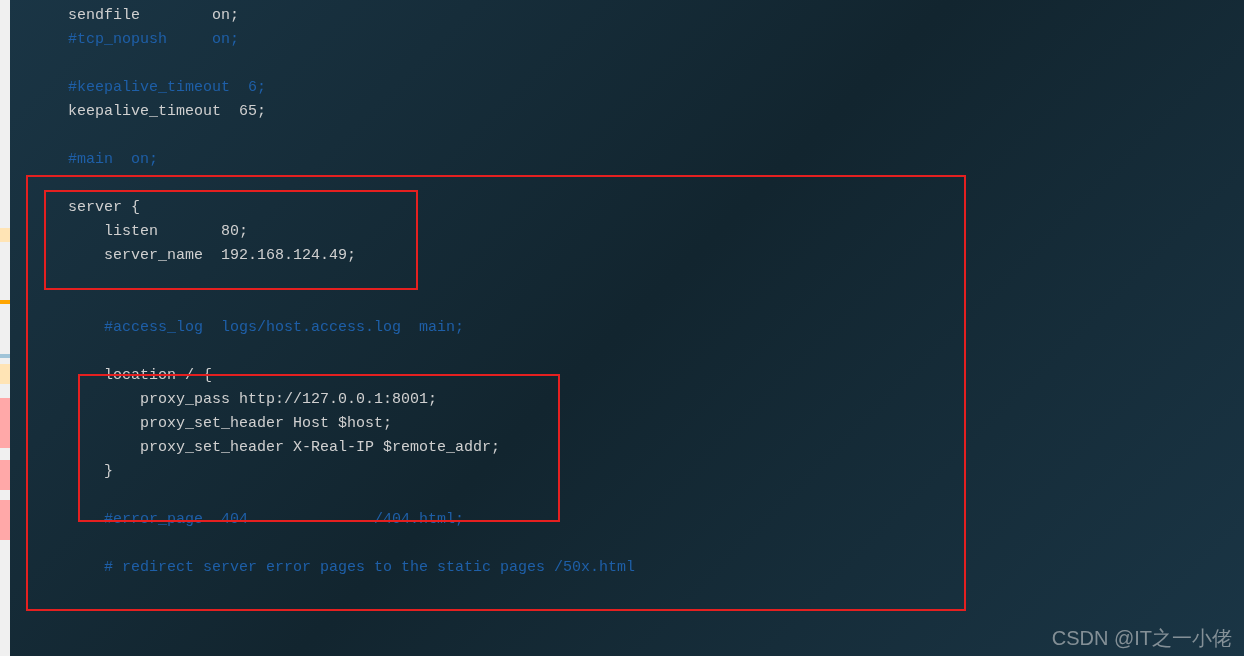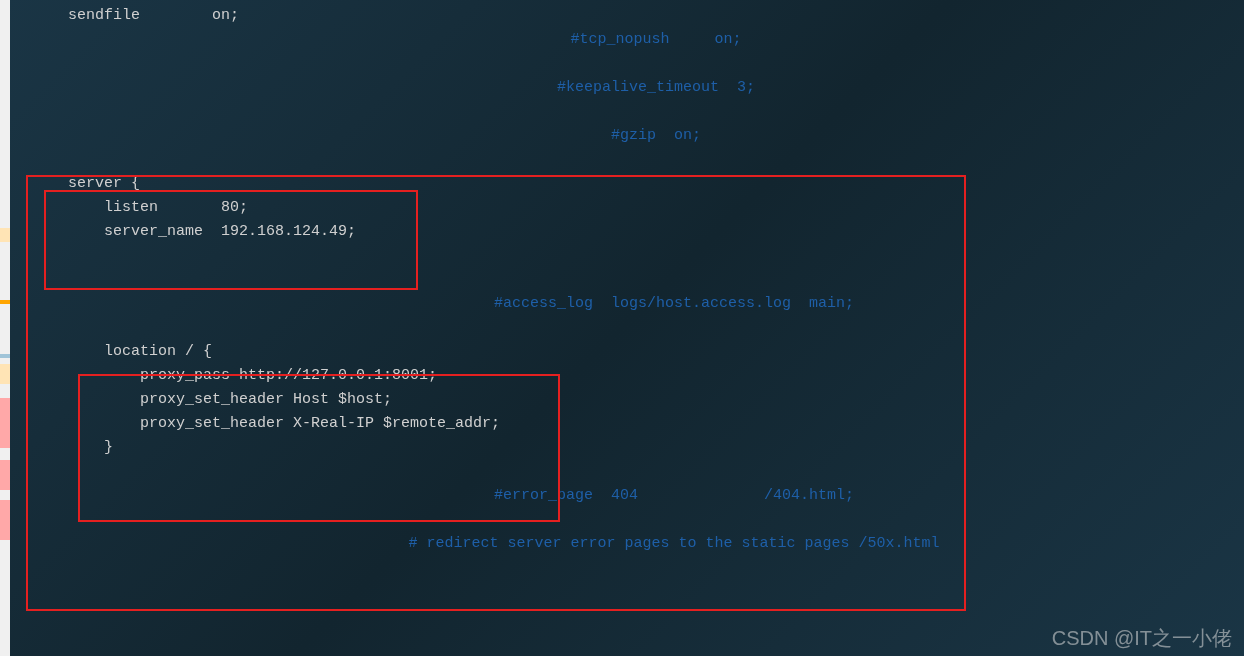--- a/index.html
+++ b/index.html
@@ -25,21 +25,20 @@
     }
     .code-line {
       white-space: pre;
       height: 24px;
     }
     .normal-text {
       color: #d0d0d0;
     }
     .comment {
       color: #1e5fa8;
-      text-align: center;
     }
     .highlight-box {
       position: absolute;
       border: 2px solid #e52020;
       background: transparent;
       pointer-events: none;
     }
     .box-outer {
       left: 26px;
       top: 175px;
@@ -97,23 +96,24 @@
   <div class="sidebar-marks mark4"></div>
   <div class="sidebar-marks mark5"></div>
   <div class="sidebar-marks mark6"></div>
   <div class="sidebar-marks mark7"></div>
 </div>
 
 <div class="editor-container">
   <div class="code-line normal-text">sendfile        on;</div>
   <div class="code-line comment">#tcp_nopush     on;</div>
   <div class="code-line"></div>
-  <div class="code-line comment">#keepalive_timeout  3;</div>
+  <div class="code-line comment">#keepalive_timeout  6;</div>
+  <div class="code-line normal-text">keepalive_timeout  65;</div>
   <div class="code-line"></div>
-  <div class="code-line comment">#gzip  on;</div>
+  <div class="code-line comment">#main  on;</div>
   <div class="code-line"></div>
   <div class="code-line normal-text">server {</div>
   <div class="code-line normal-text">    listen       80;</div>
   <div class="code-line normal-text">    server_name  192.168.124.49;</div>
   <div class="code-line"></div>
   <div class="code-line"></div>
   <div class="code-line comment">    #access_log  logs/host.access.log  main;</div>
   <div class="code-line"></div>
   <div class="code-line normal-text">    location / {</div>
   <div class="code-line normal-text">        proxy_pass http://127.0.0.1:8001;</div>

